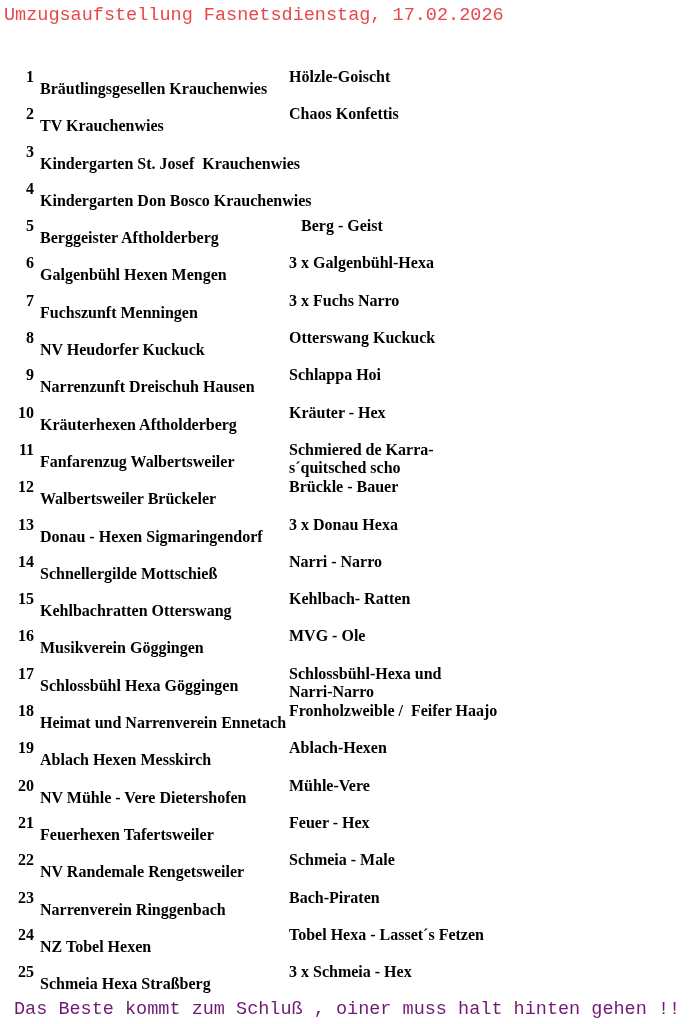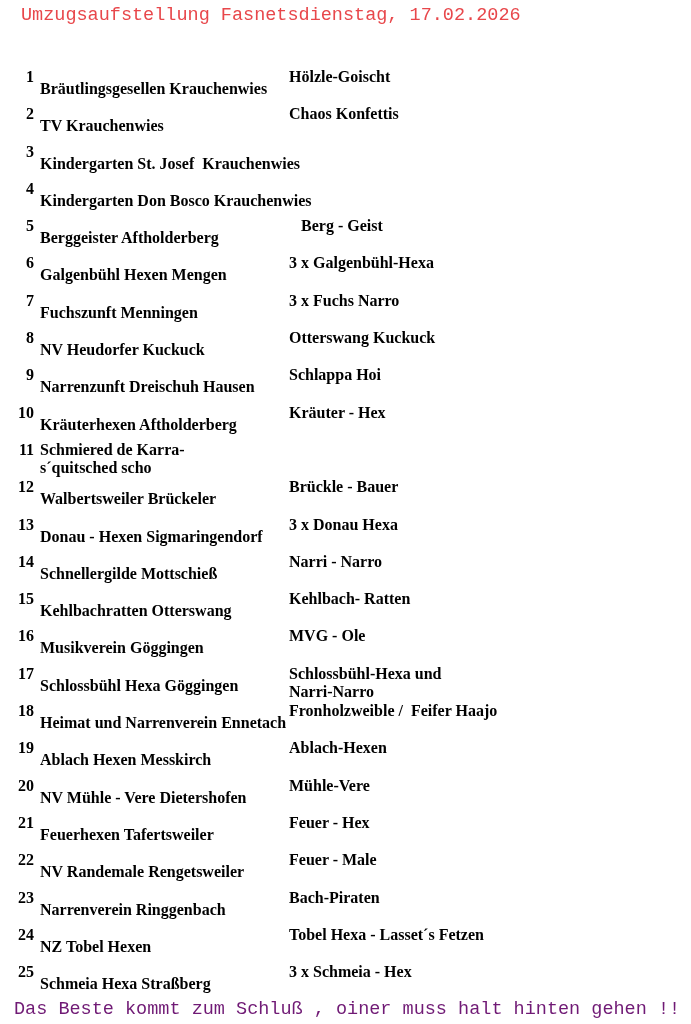--- a/index.html
+++ b/index.html
@@ -9,21 +9,21 @@
   }
   .page {
     position: relative;
     width: 691px;
     height: 1024px;
     background: #ffffff;
     overflow: hidden;
     font-family: "Liberation Serif", serif;
   }
   .doc-title {
-    margin: 5px 0 0 21px;
+    margin: 5px 0 0 4px;
     font-family: "Liberation Mono", "DejaVu Sans Mono", monospace;
     font-size: 18.5px;
     line-height: 22px;
     font-weight: normal;
     white-space: pre;
   }
   .rows {
     margin-top: 41px;
   }
   .row {
@@ -120,20 +120,21 @@
   </div>
 
   <div class="row">
     <span class="num">10</span>
     <span class="group">Kräuterhexen Aftholderberg</span>
     <span class="call">Kräuter - Hex</span>
   </div>
 
   <div class="row">
     <span class="num">11</span>
+    <span class="group">Fanfarenzug Walbertsweiler</span>
     <span class="call">Schmiered de Karra-
 s´quitsched scho</span>
   </div>
 
   <div class="row">
     <span class="num">12</span>
     <span class="group">Walbertsweiler Brückeler</span>
     <span class="call">Brückle - Bauer</span>
   </div>
 
@@ -188,21 +189,21 @@
 
   <div class="row">
     <span class="num">21</span>
     <span class="group">Feuerhexen Tafertsweiler</span>
     <span class="call">Feuer - Hex</span>
   </div>
 
   <div class="row">
     <span class="num">22</span>
     <span class="group">NV Randemale Rengetsweiler</span>
-    <span class="call">Feuer - Male</span>
+    <span class="call">Schmeia - Male</span>
   </div>
 
   <div class="row">
     <span class="num">23</span>
     <span class="group">Narrenverein Ringgenbach</span>
     <span class="call">Bach-Piraten</span>
   </div>
 
   <div class="row">
     <span class="num">24</span>

